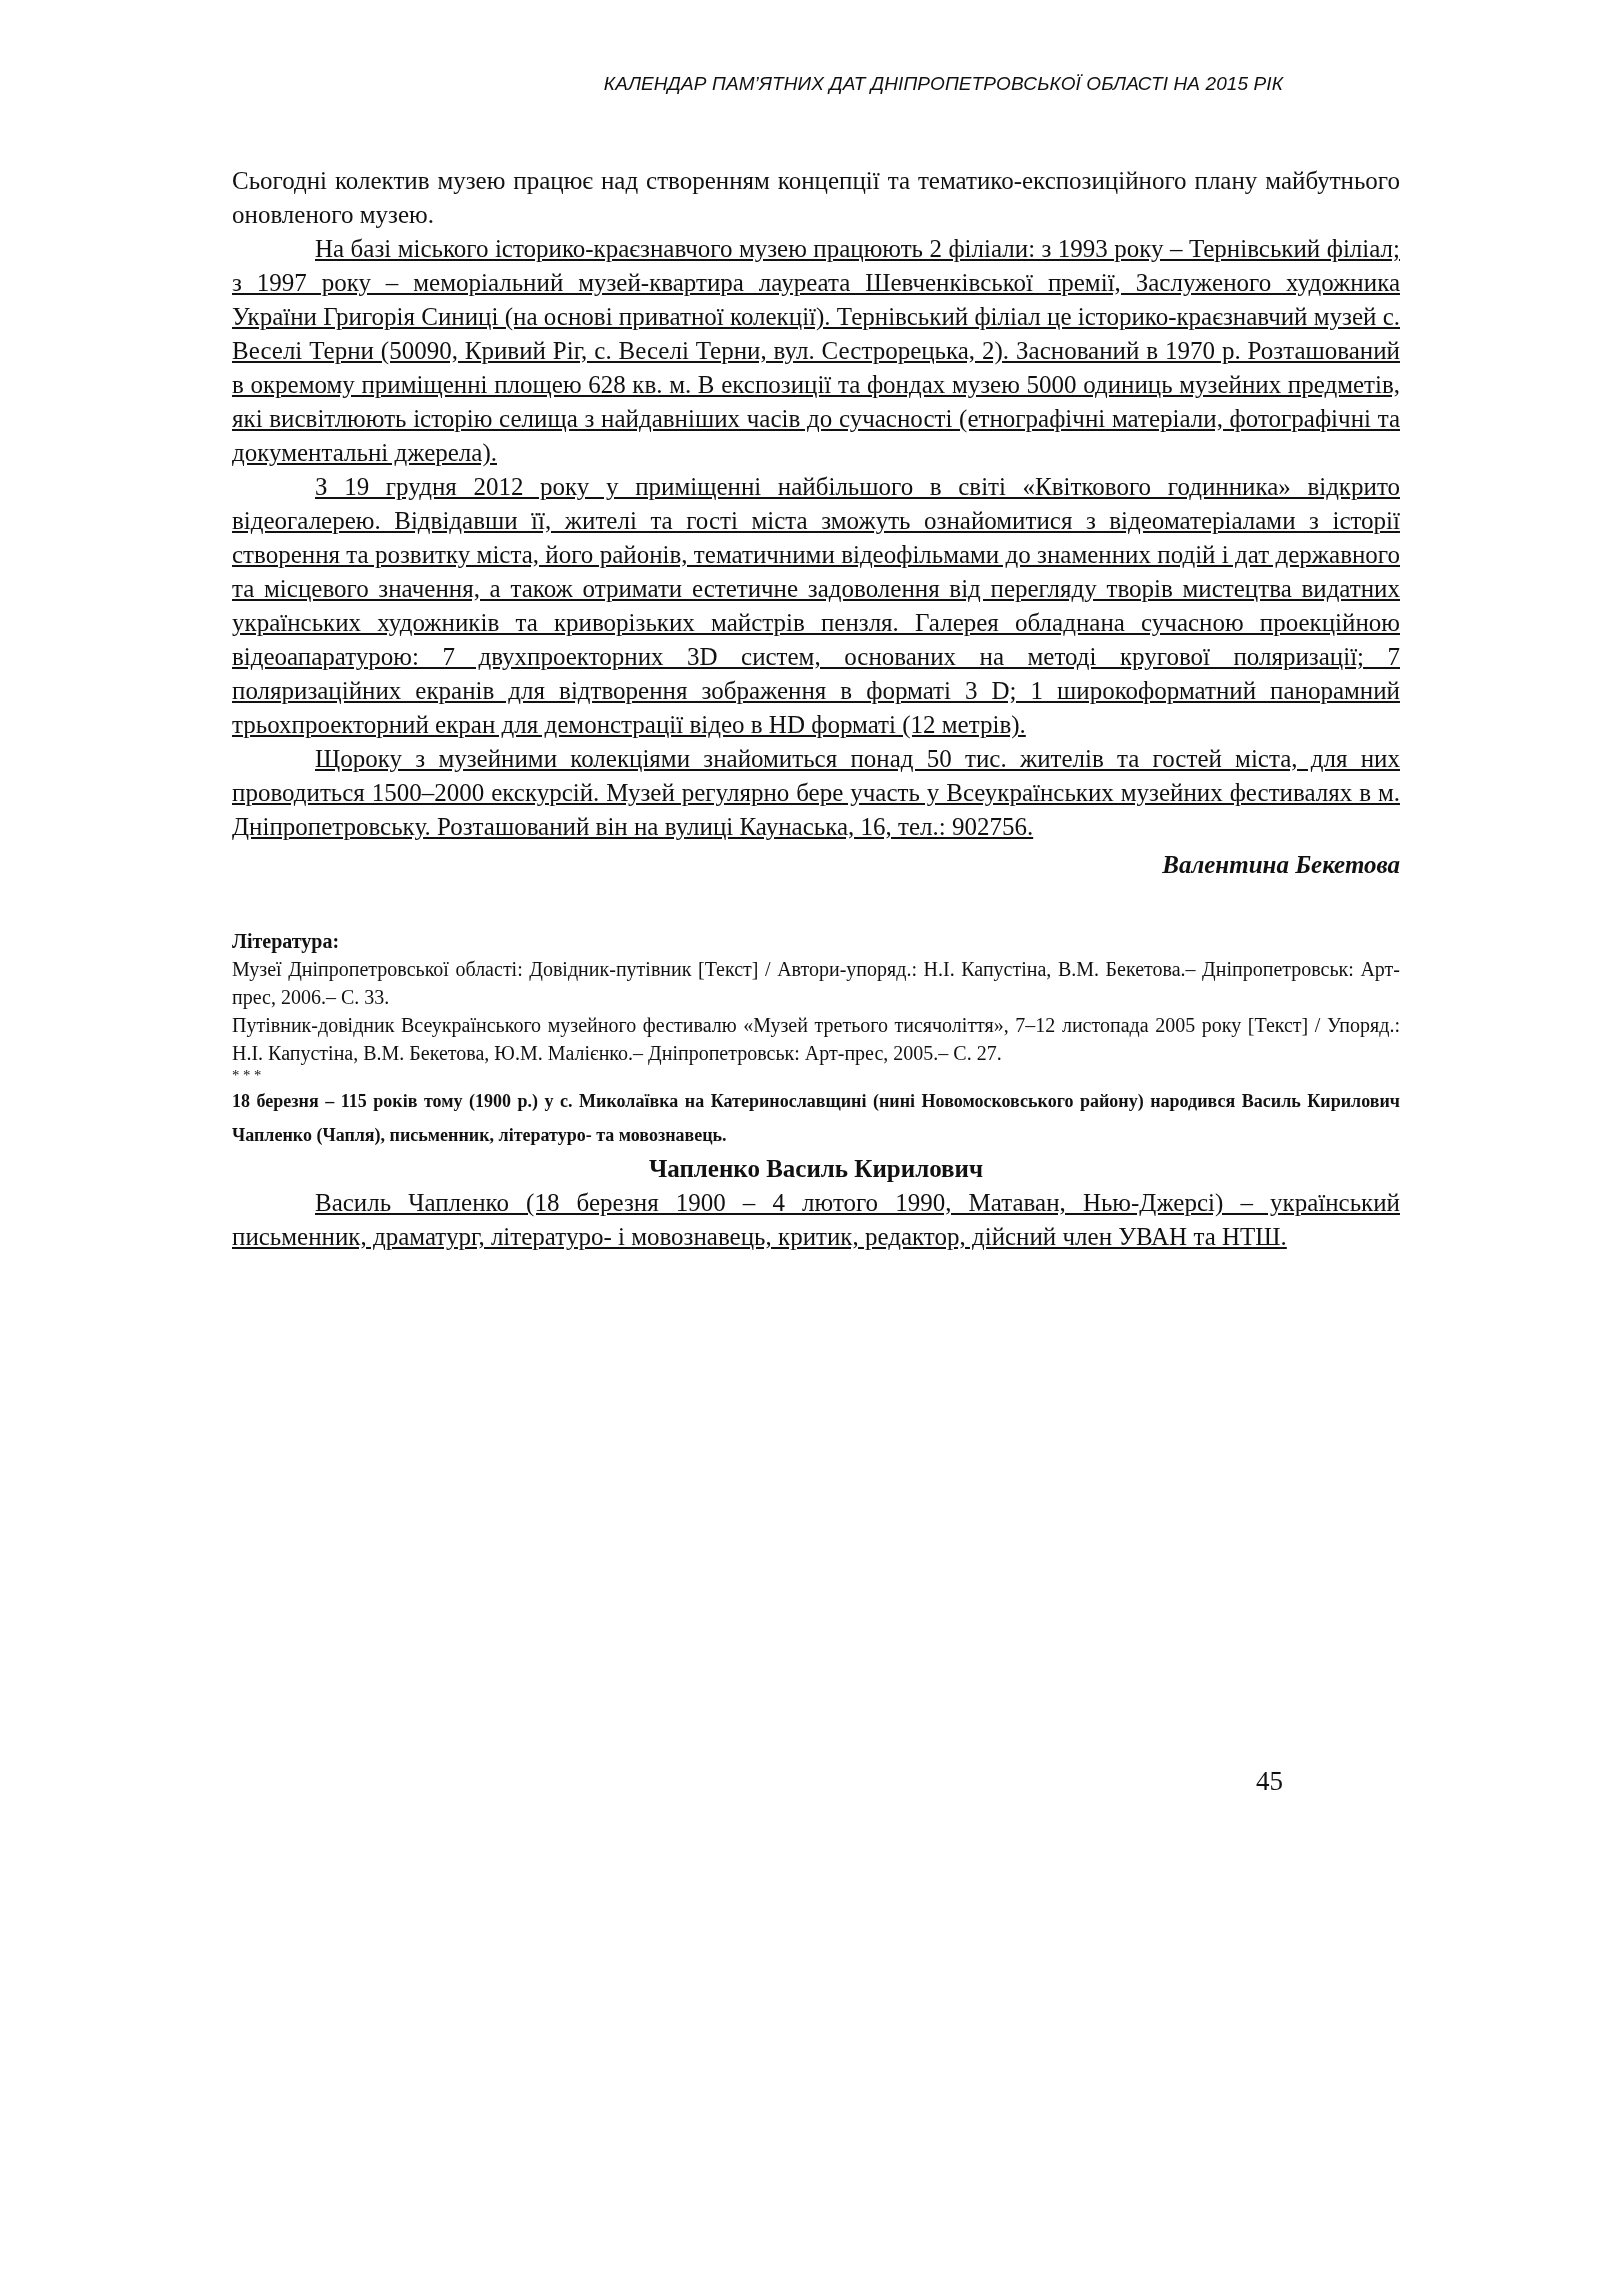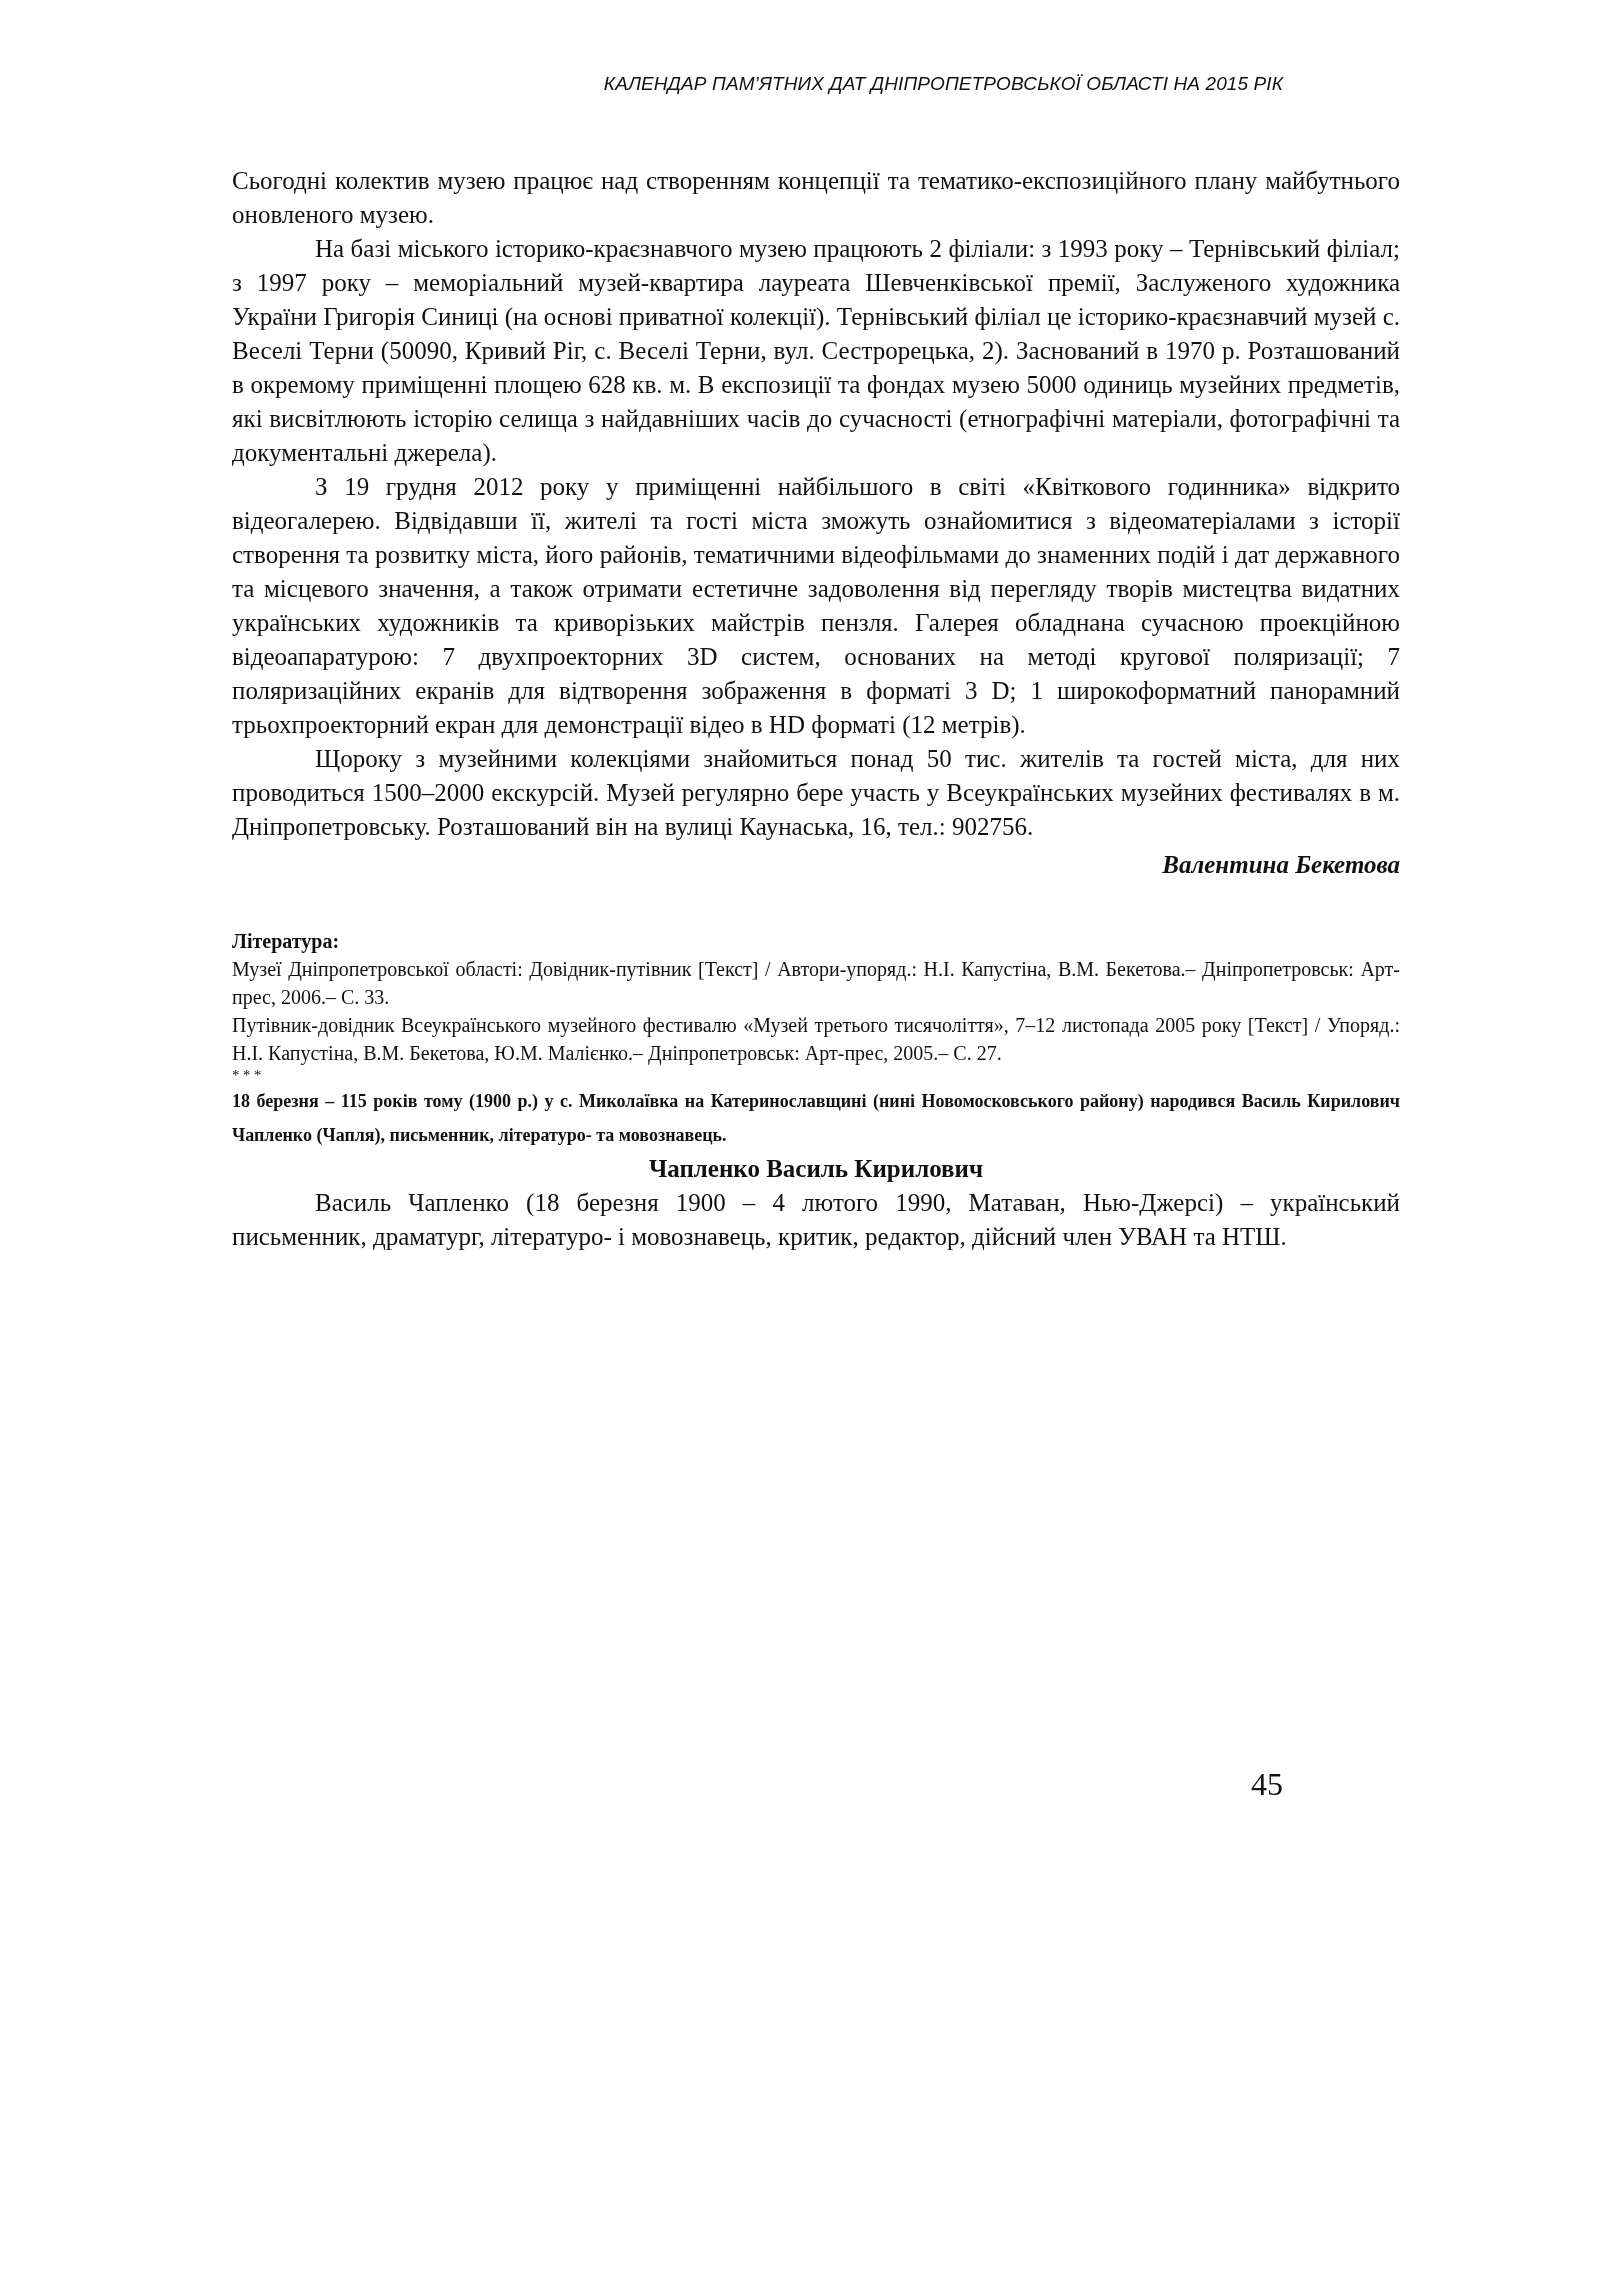--- a/index.html
+++ b/index.html
@@ -9,41 +9,41 @@
     position: absolute; top: 73px; right: 222px;
     font-family: "Liberation Sans", sans-serif; font-style: italic;
     font-size: 19px; letter-spacing: 0.1px; color: #111;
   }
   .content {
     position: absolute; left: 232px; width: 1168px; top: 164px;
     font-family: "Liberation Serif", serif; font-size: 25px; line-height: 34px;
     text-align: justify; color: #111;
   }
   .content p { margin: 0; }
-  .content p.indent { text-indent: 83px; }
+  .content p.indent { text-indent: 83px; text-decoration: underline; }
   .signature {
     text-align: right; font-style: italic; font-weight: bold;
     margin-top: 3.9px !important; font-size: 25px;
   }
   .lit {
     margin-top: 45px; font-size: 20px; line-height: 28px;
   }
   .lit-title { font-weight: bold; }
   .lit p { margin: 0; }
   .stars { font-size: 14.7px; line-height: 17.6px; }
   .announcement {
     margin-top: 76px; font-weight: bold; font-size: 18px; line-height: 34px;
   }
   .bio-title {
     margin-top: 33px; text-align: center; font-weight: bold; font-size: 25px;
   }
   .bio-text { margin-top: 37px; }
   .page-number {
     position: absolute; top: 1766px; right: 222px;
-    font-family: "Liberation Serif", serif; font-size: 32px; color: #111;
+    font-family: "Liberation Serif", serif; font-size: 27px; color: #111;
   }
 </style>
 </head>
 <body>
 
 <div class="page">
 
   <div class="running-header">КАЛЕНДАР ПАМ’ЯТНИХ ДАТ ДНІПРОПЕТРОВСЬКОЇ ОБЛАСТІ НА 2015 РІК</div>
 
   <div class="content">

